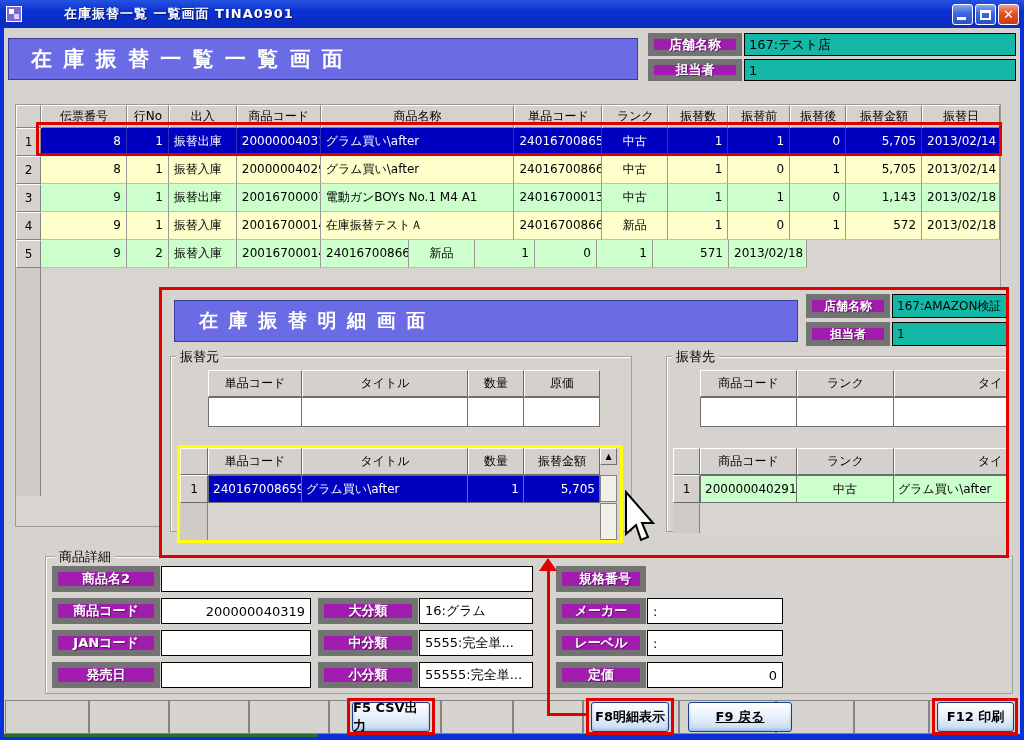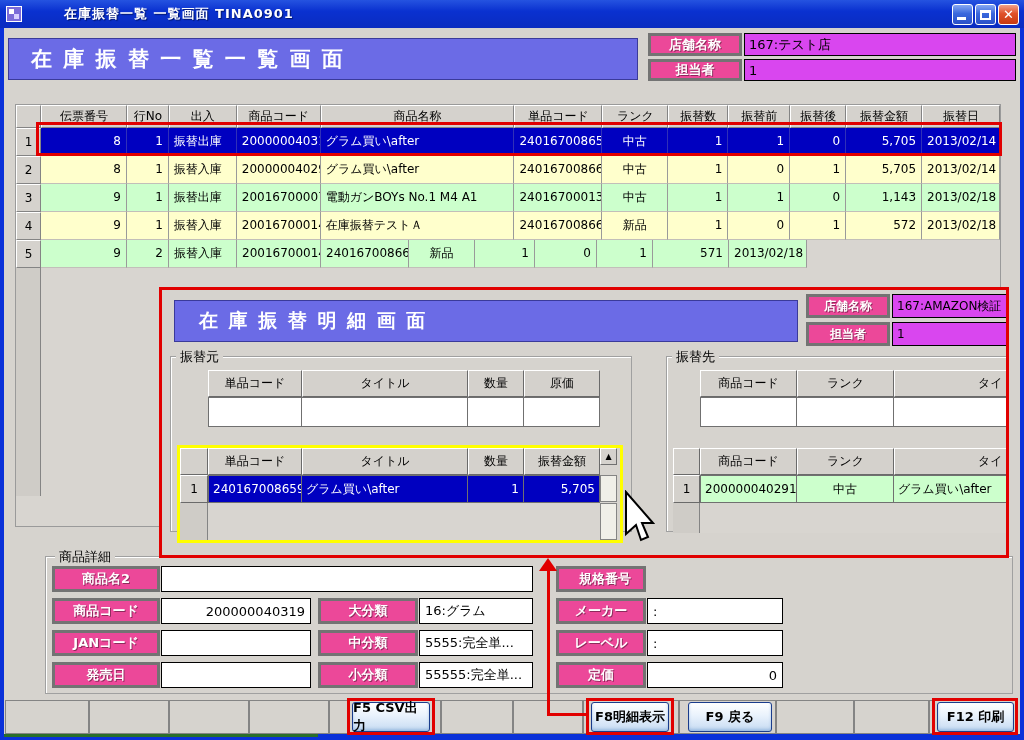--- a/index.html
+++ b/index.html
@@ -19,24 +19,24 @@
   .wbtn { width:21px; height:21px; border-radius:3px; border:1px solid #fff;
     background:linear-gradient(to bottom,#7da1ef,#3a6ce0 50%,#2msburg 100%); position:relative; }
   .wbtn-blue { background:linear-gradient(to bottom,#86a7f2,#3a68dd 45%,#2a50c8); }
   .wbtn-close { background:linear-gradient(to bottom,#f2a188,#e0512a 45%,#c83a10); color:#fff;
     font-weight:bold; font-size:13px; text-align:center; line-height:19px; }
   .glyph-min { position:absolute; left:4px; bottom:4px; width:9px; height:3px; background:#fff; }
   .glyph-max { position:absolute; left:4px; top:5px; width:11px; height:10px; border:2px solid #fff; border-top-width:3px; }
   .win-edge { position:absolute; background:#0a31d9; }
 
   
-  .glabel { position:absolute; background:#ec4899; border:3px solid #737373; color:#fff;
+  .glabel { position:absolute; background:#a21caf; border:6px solid #737373; color:#fff;
     font-weight:bold; font-size:13px; text-align:right; text-shadow:1px 1px 0 rgba(0,0,0,.4);
     display:flex; align-items:center; justify-content:center; }
-  .yfield { position:absolute; background:#d946ef; border:1px solid #000; font-size:13px;
+  .yfield { position:absolute; background:#14b8a6; border:1px solid #000; font-size:13px;
     color:#000; display:flex; align-items:center; padding:8px 4px; overflow:hidden; white-space:nowrap; }
   .wfield { position:absolute; background:#fff; border:1px solid #000; font-size:13px;
     color:#000; display:flex; align-items:center; padding:0 5px; overflow:hidden; white-space:nowrap; }
   .wfield.right { justify-content:flex-end; }
 
   .banner { position:absolute; background:#6b6be6; border:1px solid #3a3a9a;
     color:#fff; font-weight:bold; display:flex; align-items:center; }
 
   
   .list { position:absolute; left:15px; top:104px; width:986px; height:423px;
@@ -350,21 +350,21 @@
   <div class="fsep" style="left:440px;"></div>
   <div class="fsep" style="left:512px;"></div>
   <div class="fsep" style="left:582px;"></div>
   <div class="fsep" style="left:678px;"></div>
   <div class="fsep" style="left:775px;"></div>
   <div class="fsep" style="left:853px;"></div>
   <div class="fsep" style="left:928px;"></div>
 
   <div class="fbtn" style="left:352px;top:702px;width:78px;">F5 CSV出力</div>
   <div class="fbtn" style="left:591px;top:702px;width:78px;">F8明細表示</div>
-  <div class="fbtn" style="left:688px;top:702px;width:84px;">F9 戻る</div>
+  <div class="fbtn" style="left:688px;top:702px;width:104px;text-decoration:underline;">F9 戻る</div>
   <div class="fbtn" style="left:937px;top:702px;width:77px;">F12 印刷</div>
 
   <div class="fredbox" style="left:347px;top:698px;width:88px;height:37px;"></div>
   <div class="fredbox" style="left:586px;top:698px;width:88px;height:37px;"></div>
   <div class="fredbox" style="left:932px;top:698px;width:86px;height:37px;"></div>
 
   <div class="red-arrowhead" style="left:539px;top:558px;z-index:32;"></div>
   <div class="red-line" style="left:547px;top:571px;width:3px;height:145px;z-index:32;"></div>
   <div class="red-line" style="left:547px;top:713px;width:42px;height:3px;z-index:32;"></div>
 

